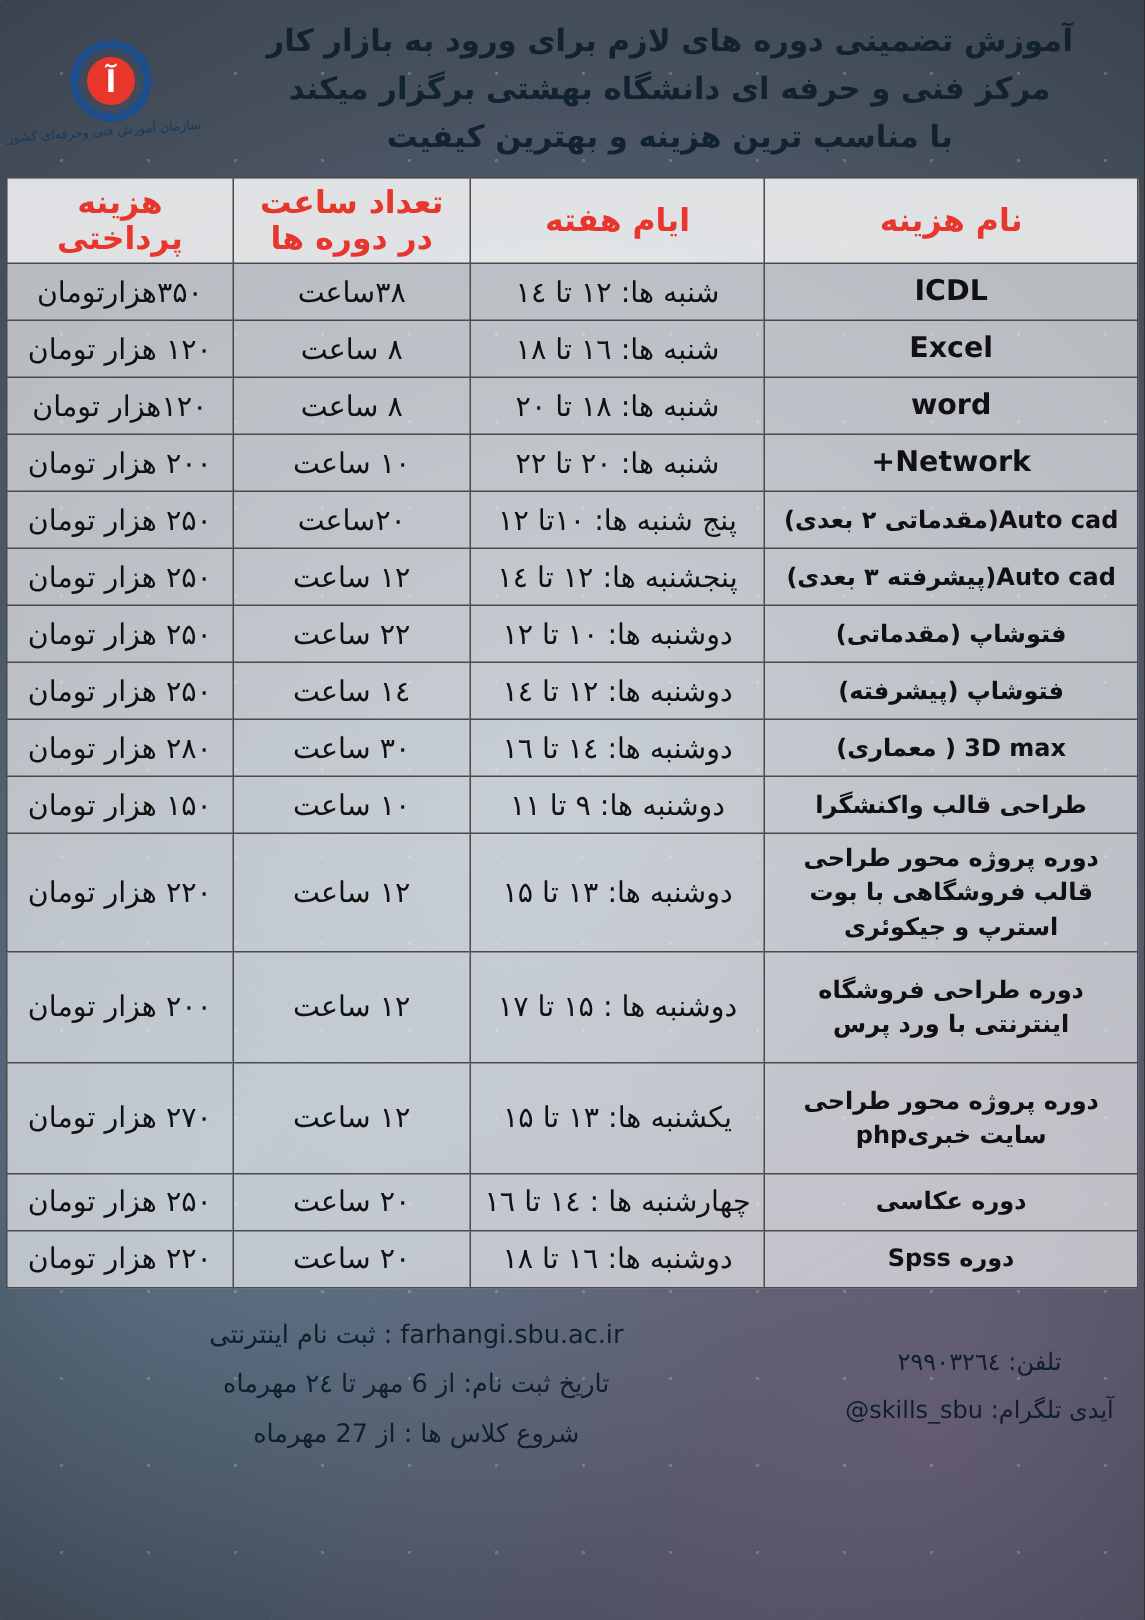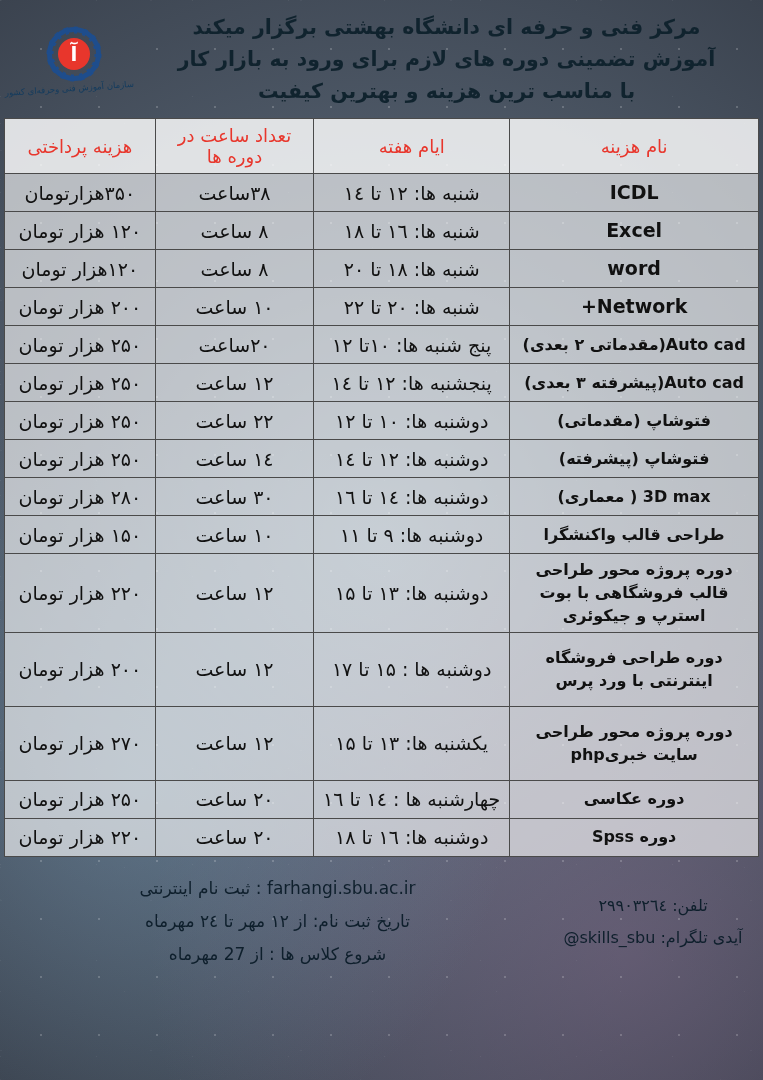--- a/index.html
+++ b/index.html
@@ -131,22 +131,22 @@
   table.schedule th,
   table.schedule td {
     border: 1px solid #4a4a4a;
     text-align: center;
     vertical-align: middle;
     padding: 4px 3px;
     color: #111;
   }
   table.schedule thead th {
     color: #e8362c;
-    font-size: 18px;
-    font-weight: normal;
+    font-size: 21px;
+    font-weight: bold;
     height: 46px;
     background: rgba(255,255,255,0.55);
   }
   col.c-skill  { width: 33%; }
   col.c-days   { width: 26%; }
   col.c-hours  { width: 21%; }
   col.c-price  { width: 20%; }
 
   td.skill {
     font-size: 16px;
@@ -248,22 +248,22 @@
 </style>
 </head>
 <body>
 
 <div class="poster">
   <div class="bg-texture"></div>
   <div class="bg-dots"></div>
 
   <div class="header">
     <div class="header-text">
+      <div class="header-line">آموزش تضمینی دوره های لازم برای ورود به بازار کار</div>
       <div class="header-line">مرکز فنی و حرفه ای دانشگاه بهشتی برگزار میکند</div>
-      <div class="header-line">آموزش تضمینی دوره های لازم برای ورود به بازار کار</div>
       <div class="header-line">با مناسب ترین هزینه و بهترین  کیفیت</div>
     </div>
     <div class="logo-org">
       <div class="gear">
         <div class="teeth"></div>
         <div class="ring"></div>
         <div class="inner"></div>
         <div class="glyph">آ</div>
       </div>
       <div class="org-caption">سازمان آموزش فنی وحرفه‌ای کشور</div>
@@ -381,17 +381,17 @@
     </table>
   </div>
 
   <div class="footer">
     <div class="footer-contact">
       <div>تلفن: ۲۹۹۰۳۲٦٤</div>
       <div>آیدی تلگرام: skills_sbu@</div>
     </div>
     <div class="footer-center">
       <div class="url">ثبت نام اینترنتی : farhangi.sbu.ac.ir</div>
-      <div>تاریخ ثبت نام: از ۱۲ مهر تا ۲٤ مهرماه</div>
+      <div>تاریخ ثبت نام: از 6 مهر تا ۲٤ مهرماه</div>
       <div>شروع کلاس ها : از 27 مهرماه</div>
     </div>
   </div>
 </div>
 
 </body></html>

